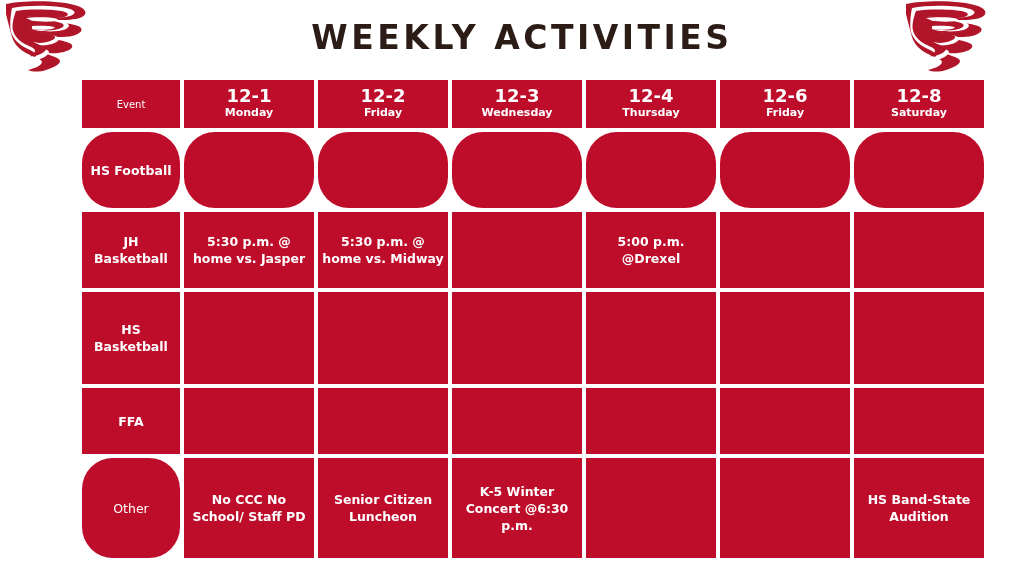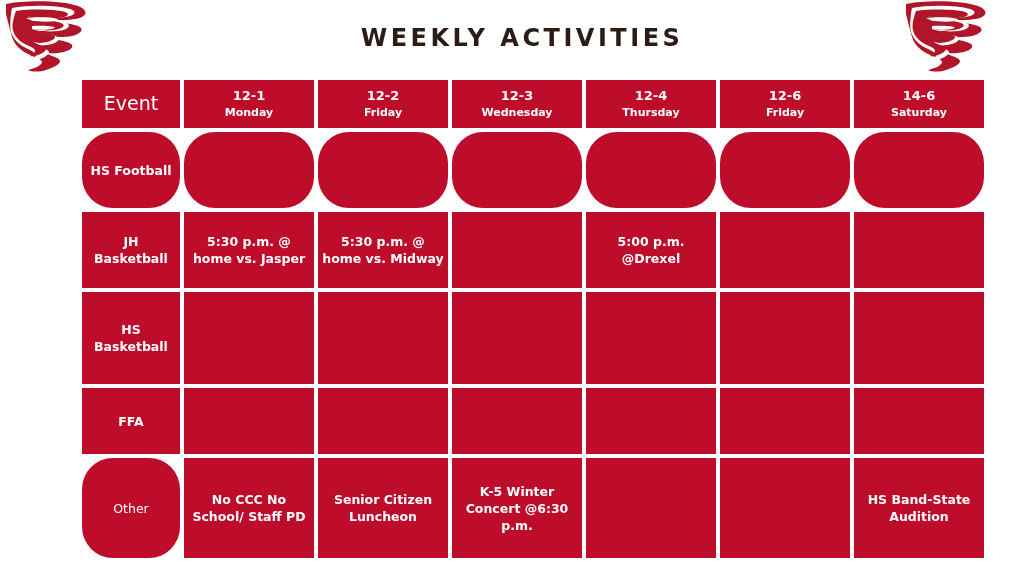--- a/index.html
+++ b/index.html
@@ -34,21 +34,21 @@
   .logo.right { right: 32px; }
   .logo svg { display: block; width: 100%; height: 100%; }
 
   .page-title {
     position: absolute;
     left: 0;
     right: 0;
     top: 18px;
     text-align: center;
     font-family: "DejaVu Sans", sans-serif;
-    font-size: 24px;
+    font-size: 33px;
     font-weight: 700;
     letter-spacing: 3.5px;
     color: #2b1d16;
     line-height: 40px;
     white-space: nowrap;
     margin-left: 20px;
   }
 
   
   .schedule-table {
@@ -68,23 +68,23 @@
     font-family: "DejaVu Sans", sans-serif;
     font-size: 12.5px;
     font-weight: 700;
     line-height: 17px;
     padding: 2px 4px;
   }
   .col-event   { width: 98px; }
   .col-day     { width: auto; }
 
   .head-row td { height: 44px; }
-  .head-date  { display: block; font-size: 13px; }
+  .head-date  { display: block; font-size: 18px; }
   .head-day   { display: block; font-size: 11px; }
-  .head-event { font-size: 19px; font-weight: 400; }
+  .head-event { font-size: 10px; font-weight: 400; }
 
   .row-label {
     font-size: 13px;
     font-weight: 700;
   }
   .row-label.light { font-weight: 400; border-radius: 31px; }
 
   .r-football   td { height: 72px; border-radius: 31px; }
   .r-jhbask     td { height: 72px; text-align: center; }
   .r-hsbask     td { height: 88px; }
@@ -192,21 +192,21 @@
       </td>
       <td>
         <span class="head-date">12-4</span>
         <span class="head-day">Thursday</span>
       </td>
       <td>
         <span class="head-date">12-6</span>
         <span class="head-day">Friday</span>
       </td>
       <td>
-        <span class="head-date">14-6</span>
+        <span class="head-date">12-8</span>
         <span class="head-day">Saturday</span>
       </td>
     </tr>
 
     <tr class="r-football">
       <td class="row-label">HS Football</td>
       <td></td>
       <td></td>
       <td></td>
       <td></td>

